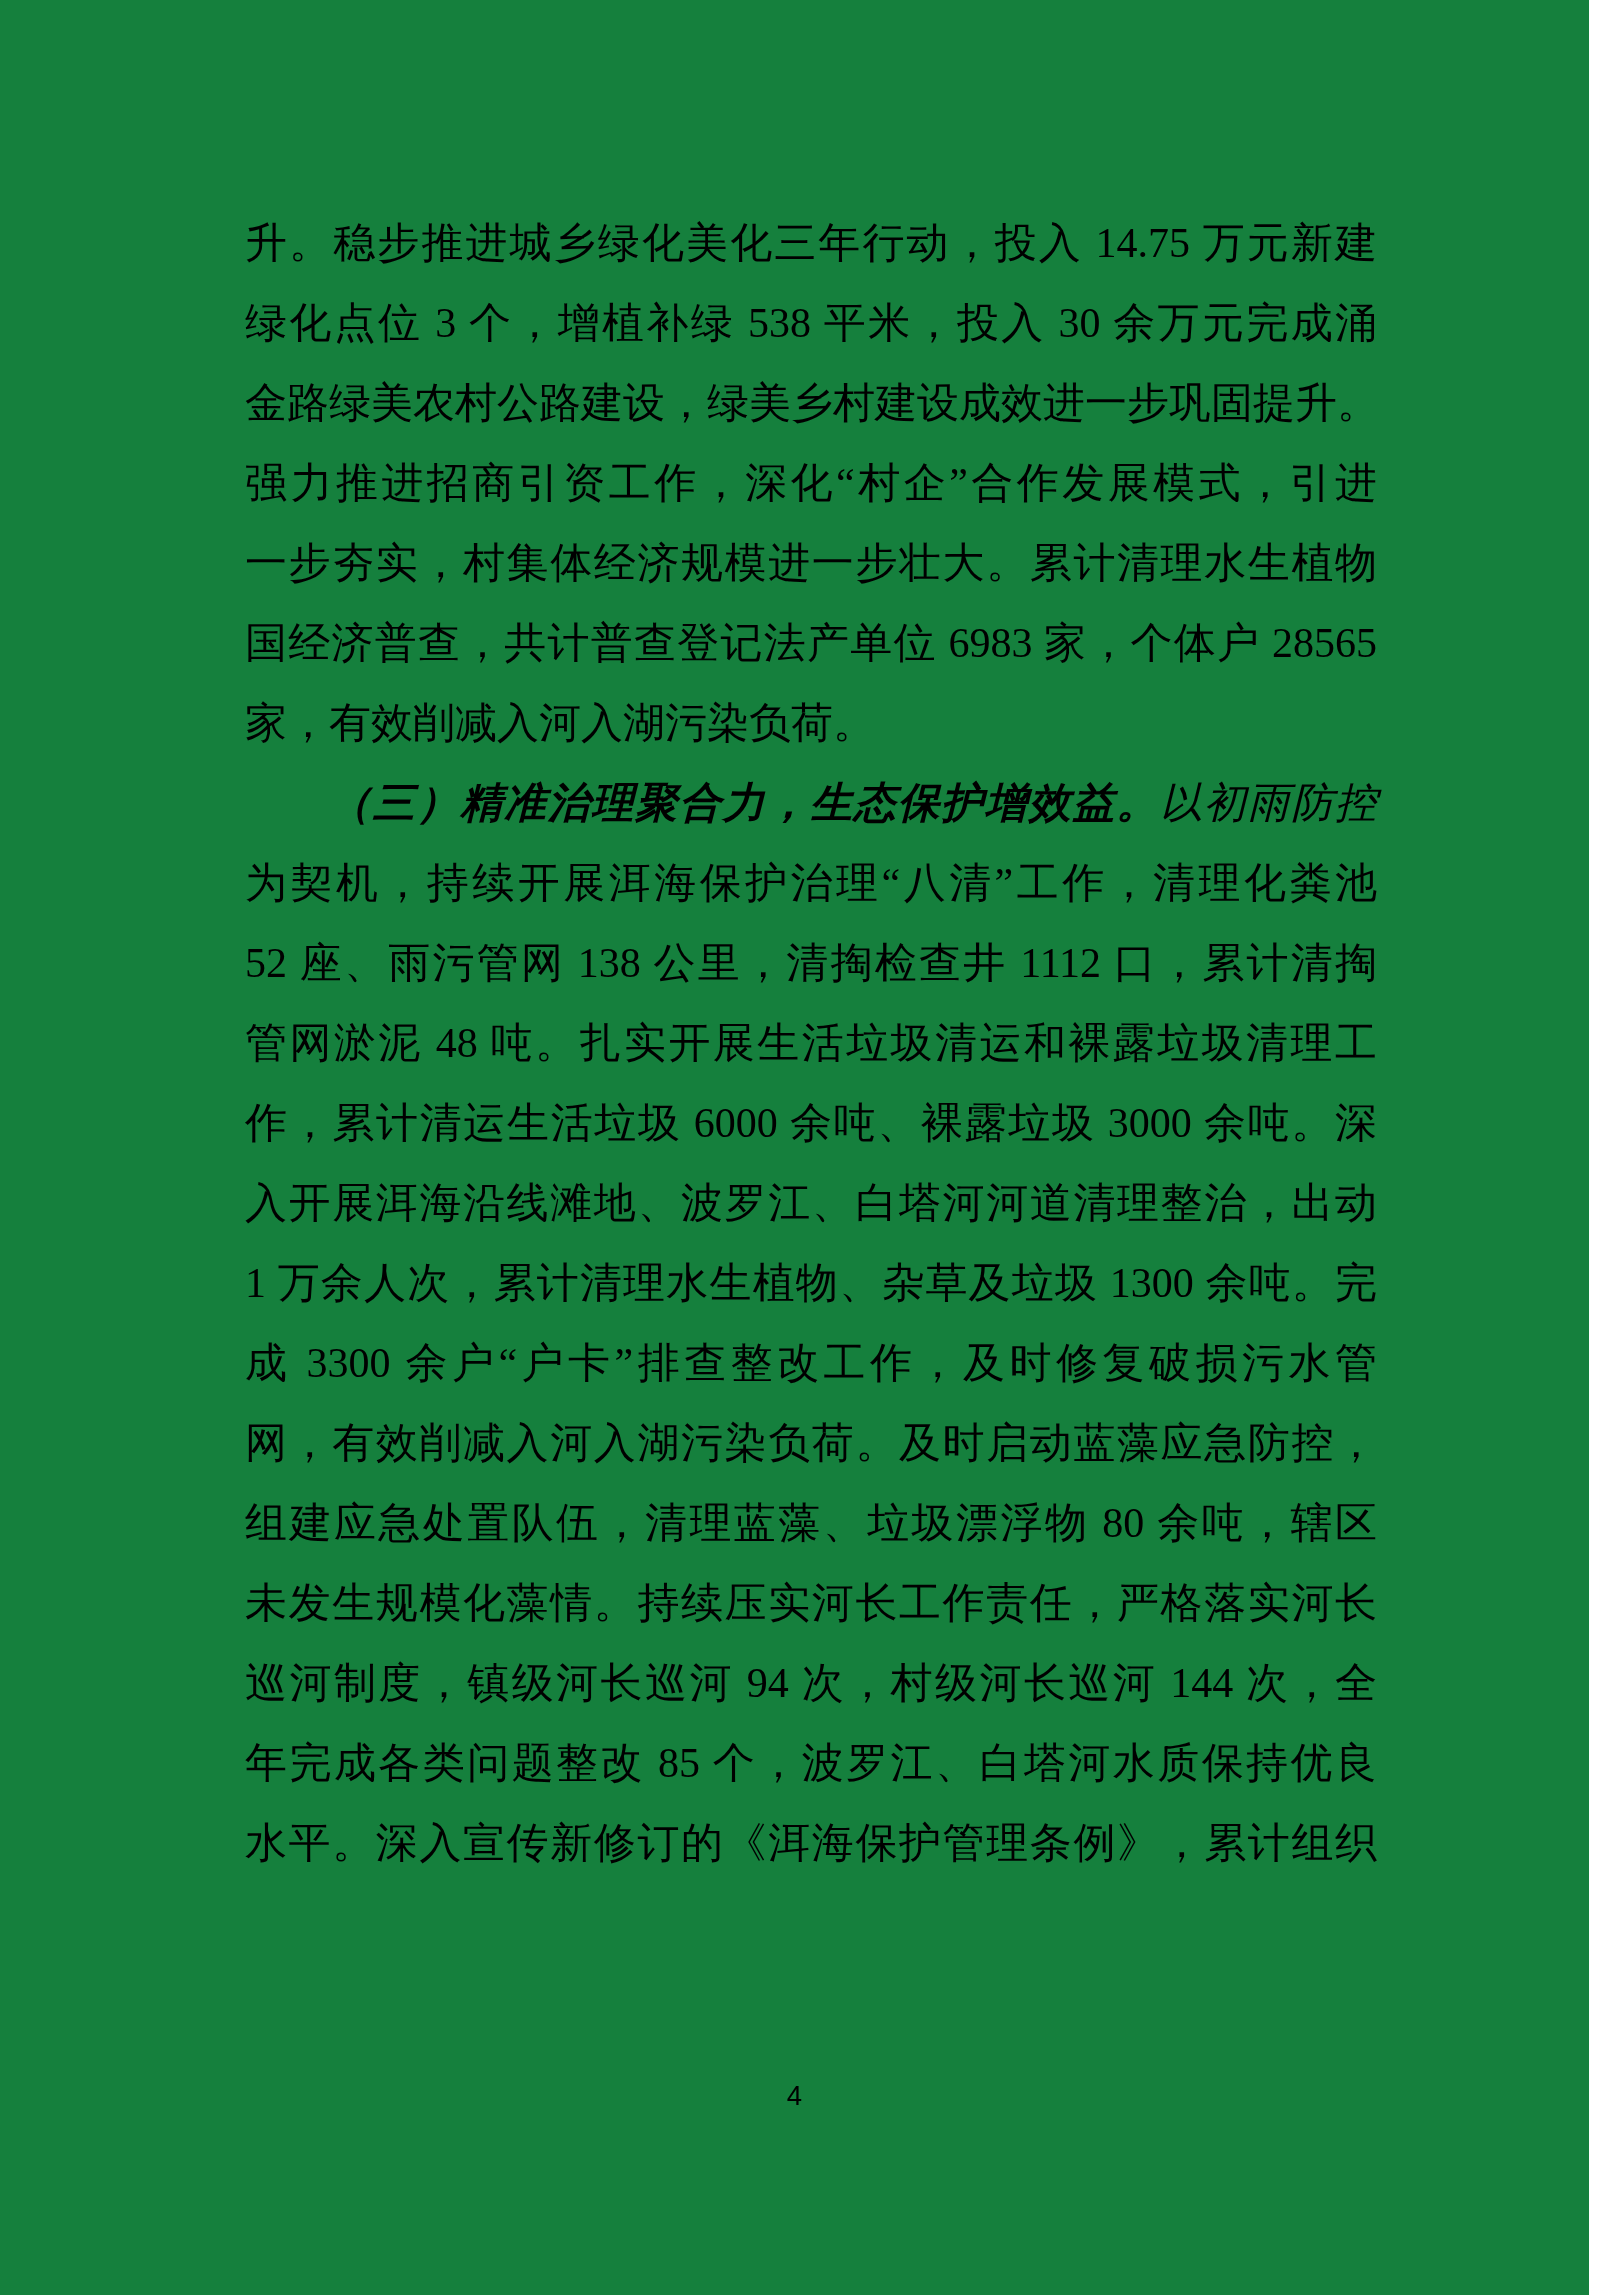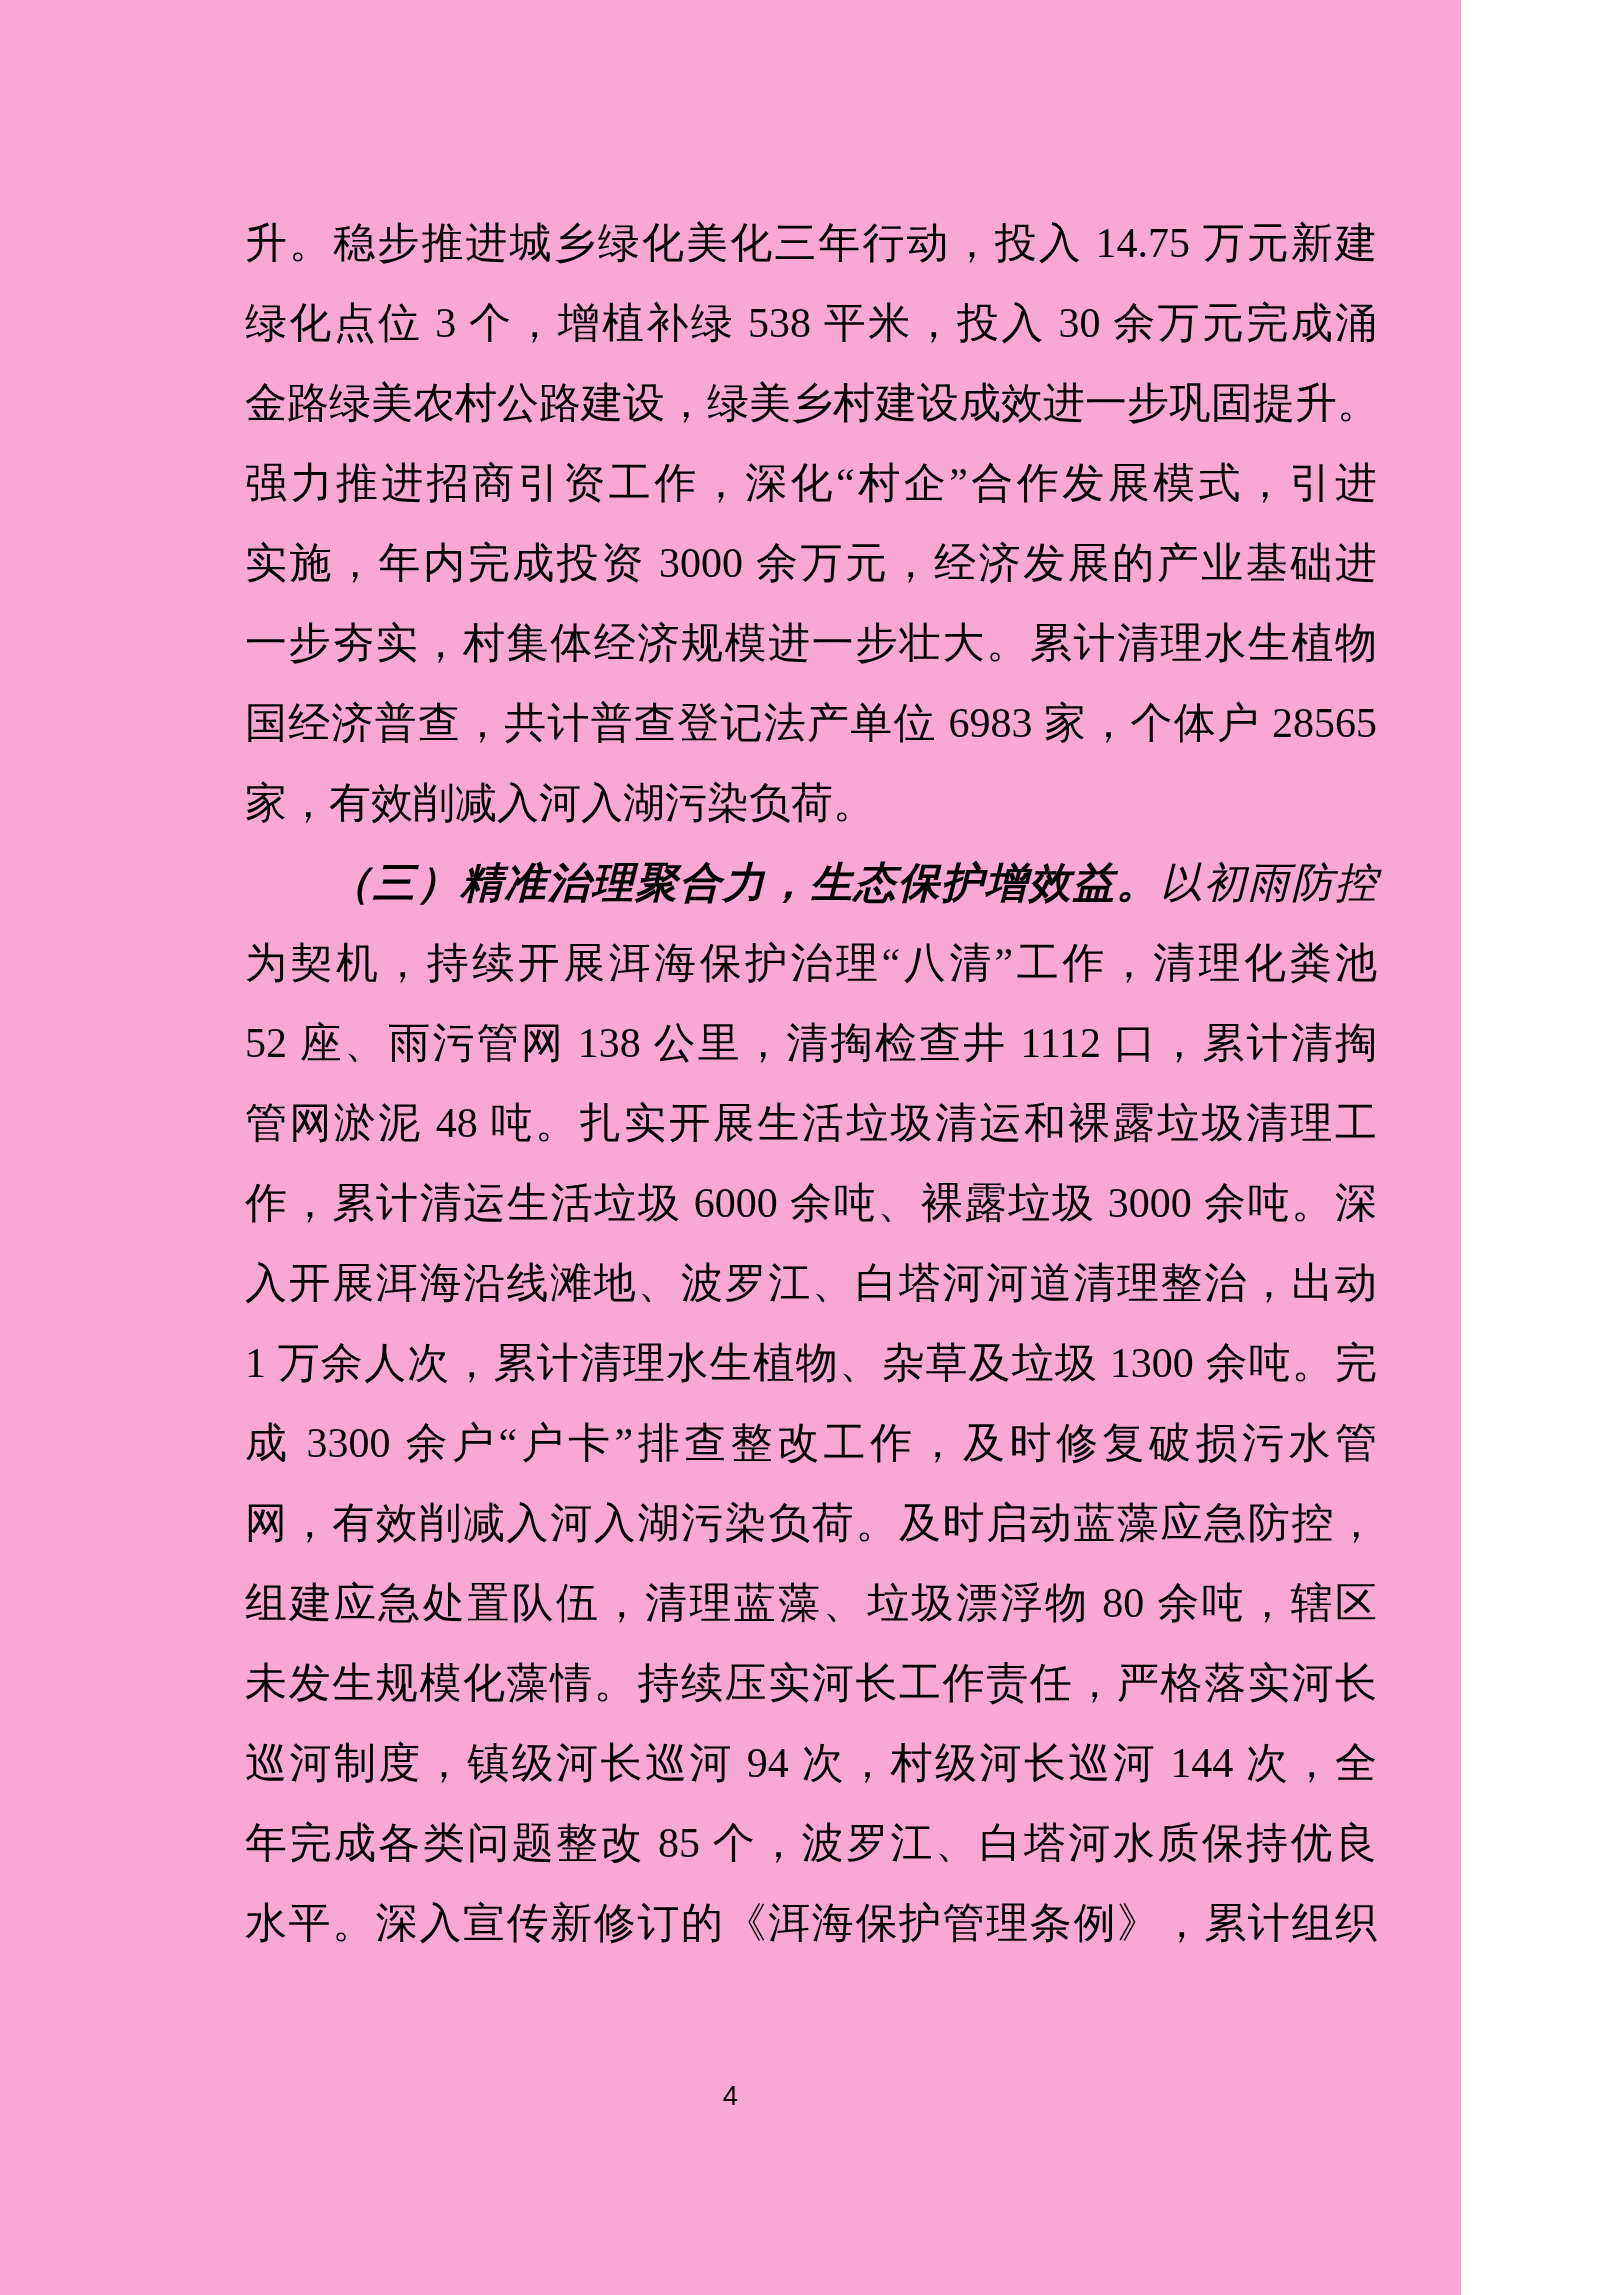--- a/index.html
+++ b/index.html
@@ -2,23 +2,23 @@
 <html style="font-size:10.5px"><head>
 <meta charset="utf-8">
 <style>
   html, body {
     margin: 0;
     padding: 0;
     background: #ffffff;
   }
   .page {
     position: relative;
-    width: 1461px;
+    width: 1589px;
     height: 2295px;
-    background: #f9a8d4;
+    background: #15803d;
     overflow: hidden;
     font-family: "Liberation Serif", "DejaVu Serif", serif;
     color: #000000;
   }
   .body-text {
     position: absolute;
     left: 245px;
     top: 203px;
     width: 1132px;
   }
@@ -57,21 +57,20 @@
 </head>
 <body>
 
 <div class="page">
 
   <div class="body-text">
     <div class="line">升。稳步推进城乡绿化美化三年行动，投入 14.75 万元新建</div>
     <div class="line">绿化点位 3 个，增植补绿 538 平米，投入 30 余万元完成涌</div>
     <div class="line">金路绿美农村公路建设，绿美乡村建设成效进一步巩固提升。</div>
     <div class="line">强力推进招商引资工作，深化“村企”合作发展模式，引进</div>
-    <div class="line">实施，年内完成投资 3000 余万元，经济发展的产业基础进</div>
     <div class="line">一步夯实，村集体经济规模进一步壮大。累计清理水生植物</div>
     <div class="line">国经济普查，共计普查登记法产单位 6983 家，个体户 28565</div>
     <div class="line para-end">家，有效削减入河入湖污染负荷。</div>
     <div class="line indent">
       <span class="bold">（三）精准治理聚合力，生态保护增效益。</span><span>以初雨防控</span>
     </div>
     <div class="line">为契机，持续开展洱海保护治理“八清”工作，清理化粪池</div>
     <div class="line">52 座、雨污管网 138 公里，清掏检查井 1112 口，累计清掏</div>
     <div class="line">管网淤泥 48 吨。扎实开展生活垃圾清运和裸露垃圾清理工</div>
     <div class="line">作，累计清运生活垃圾 6000 余吨、裸露垃圾 3000 余吨。深</div>

